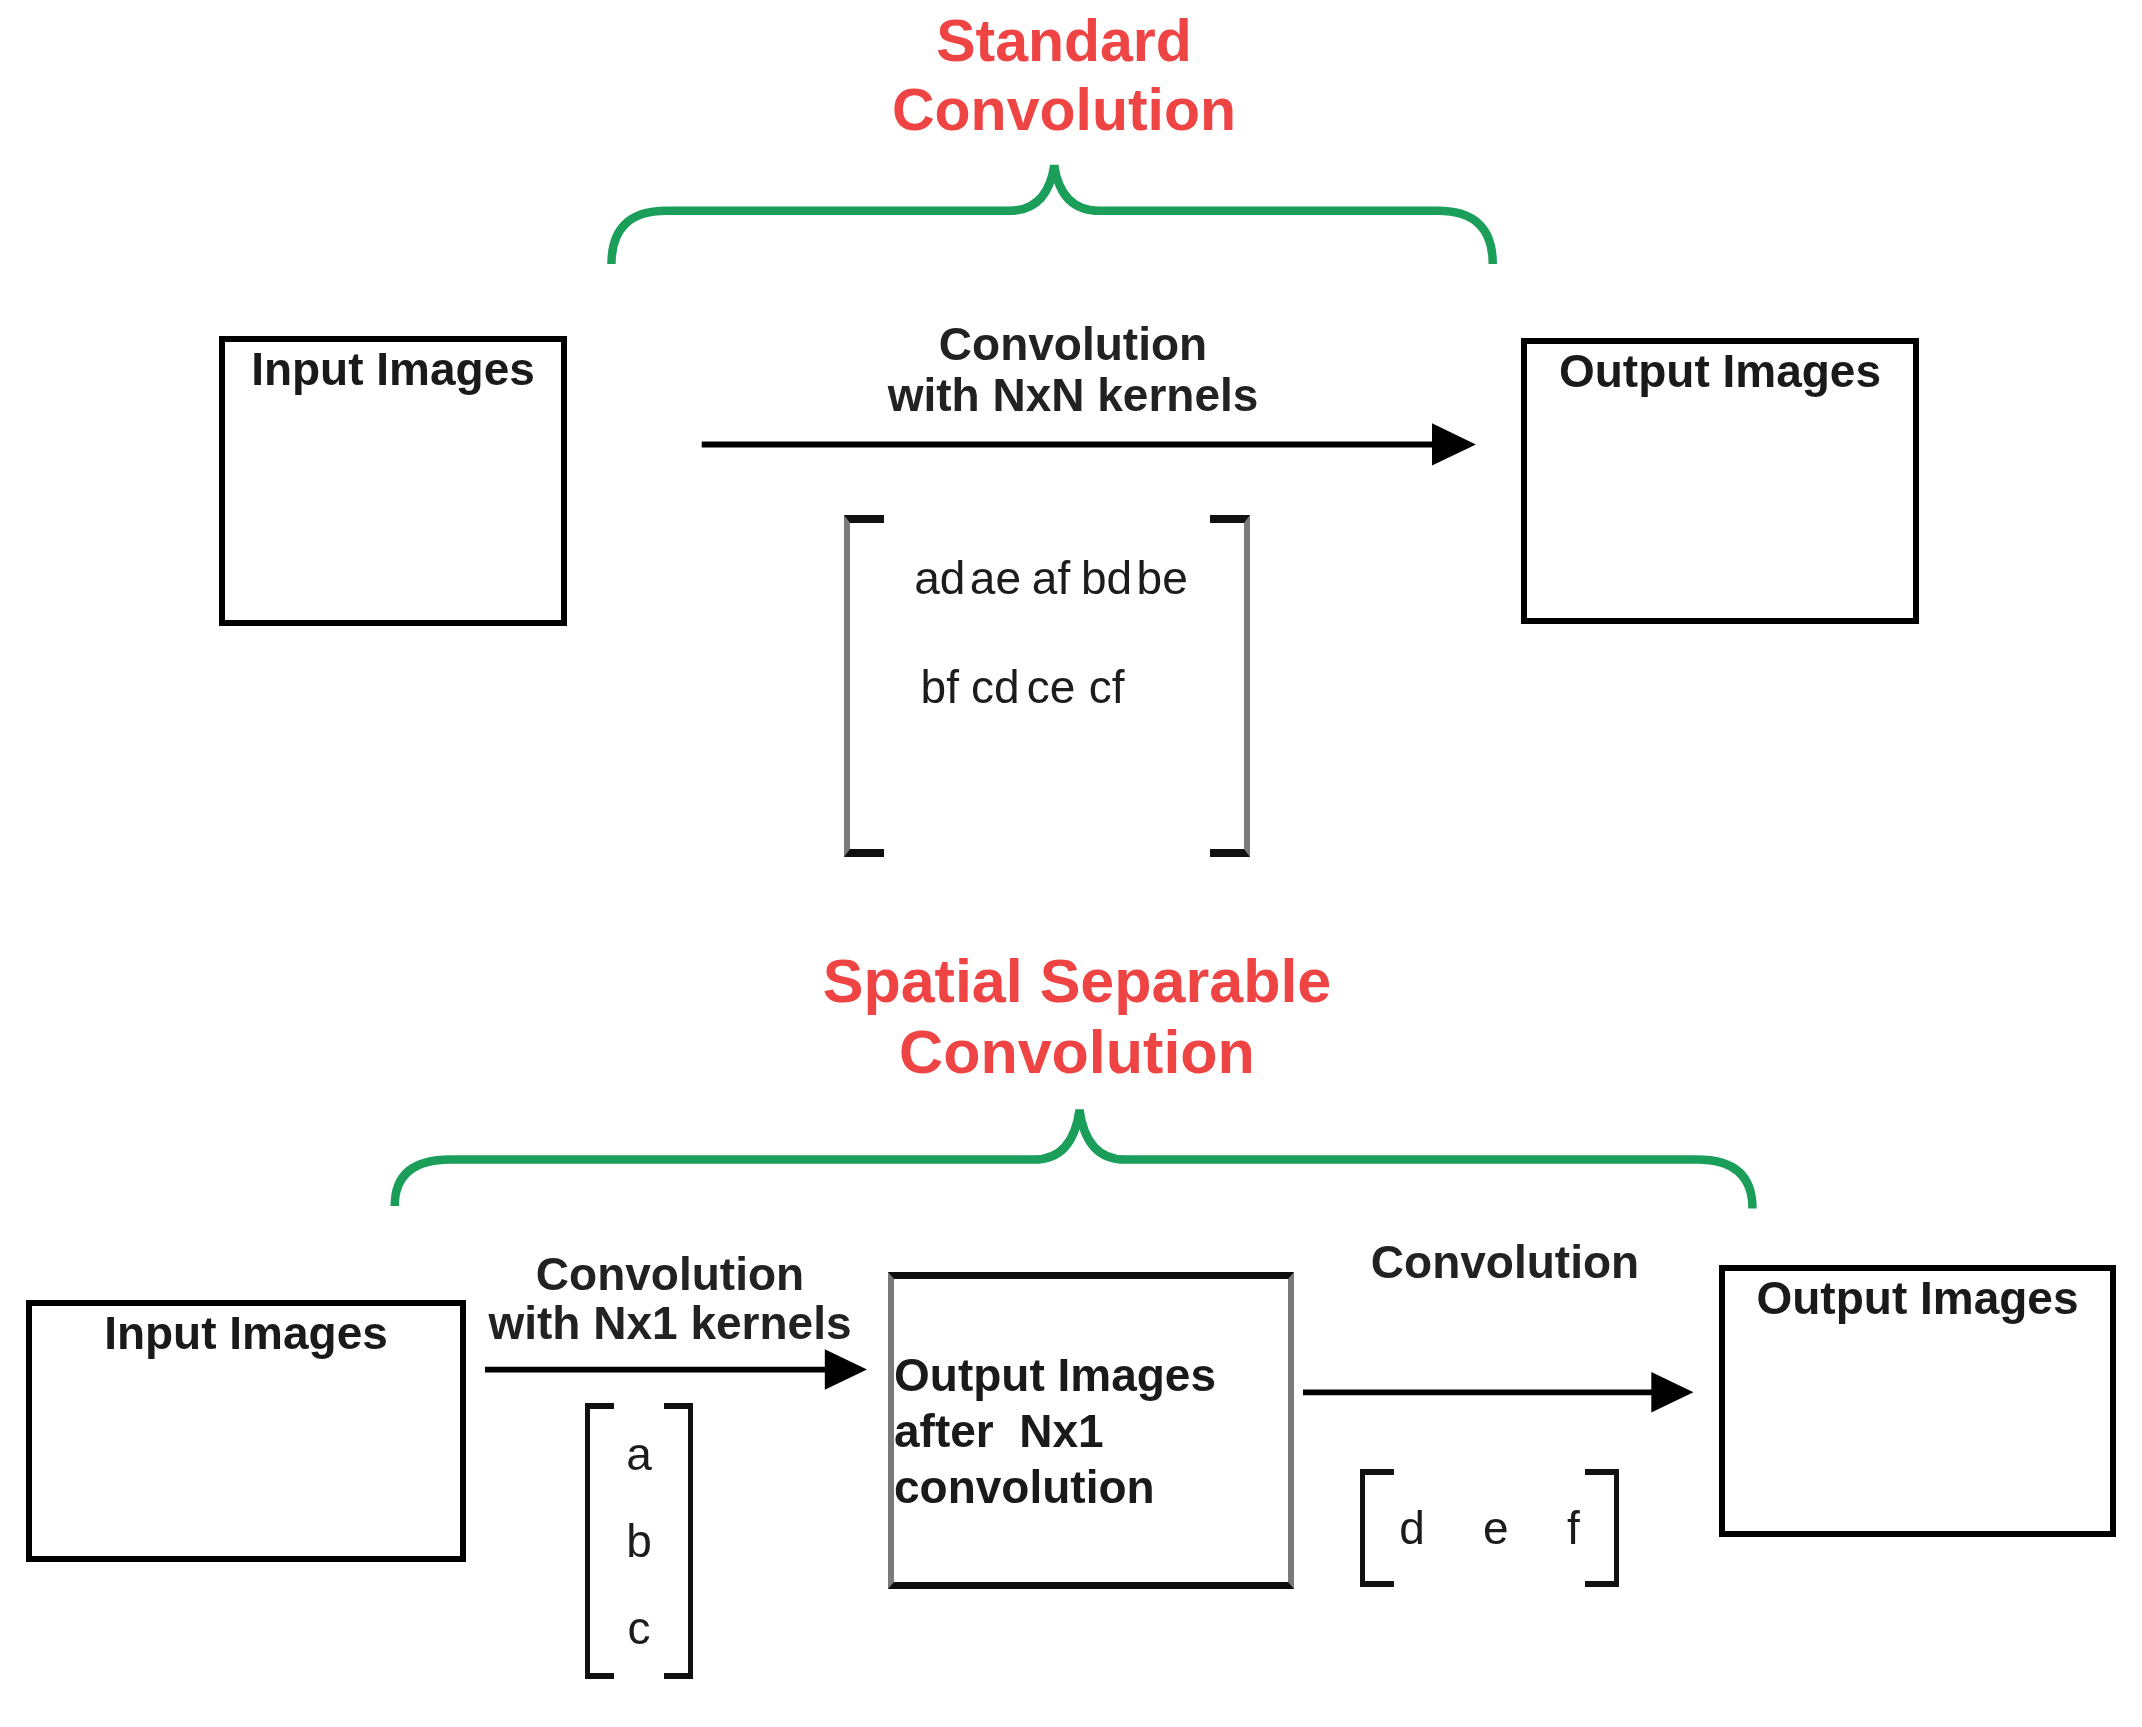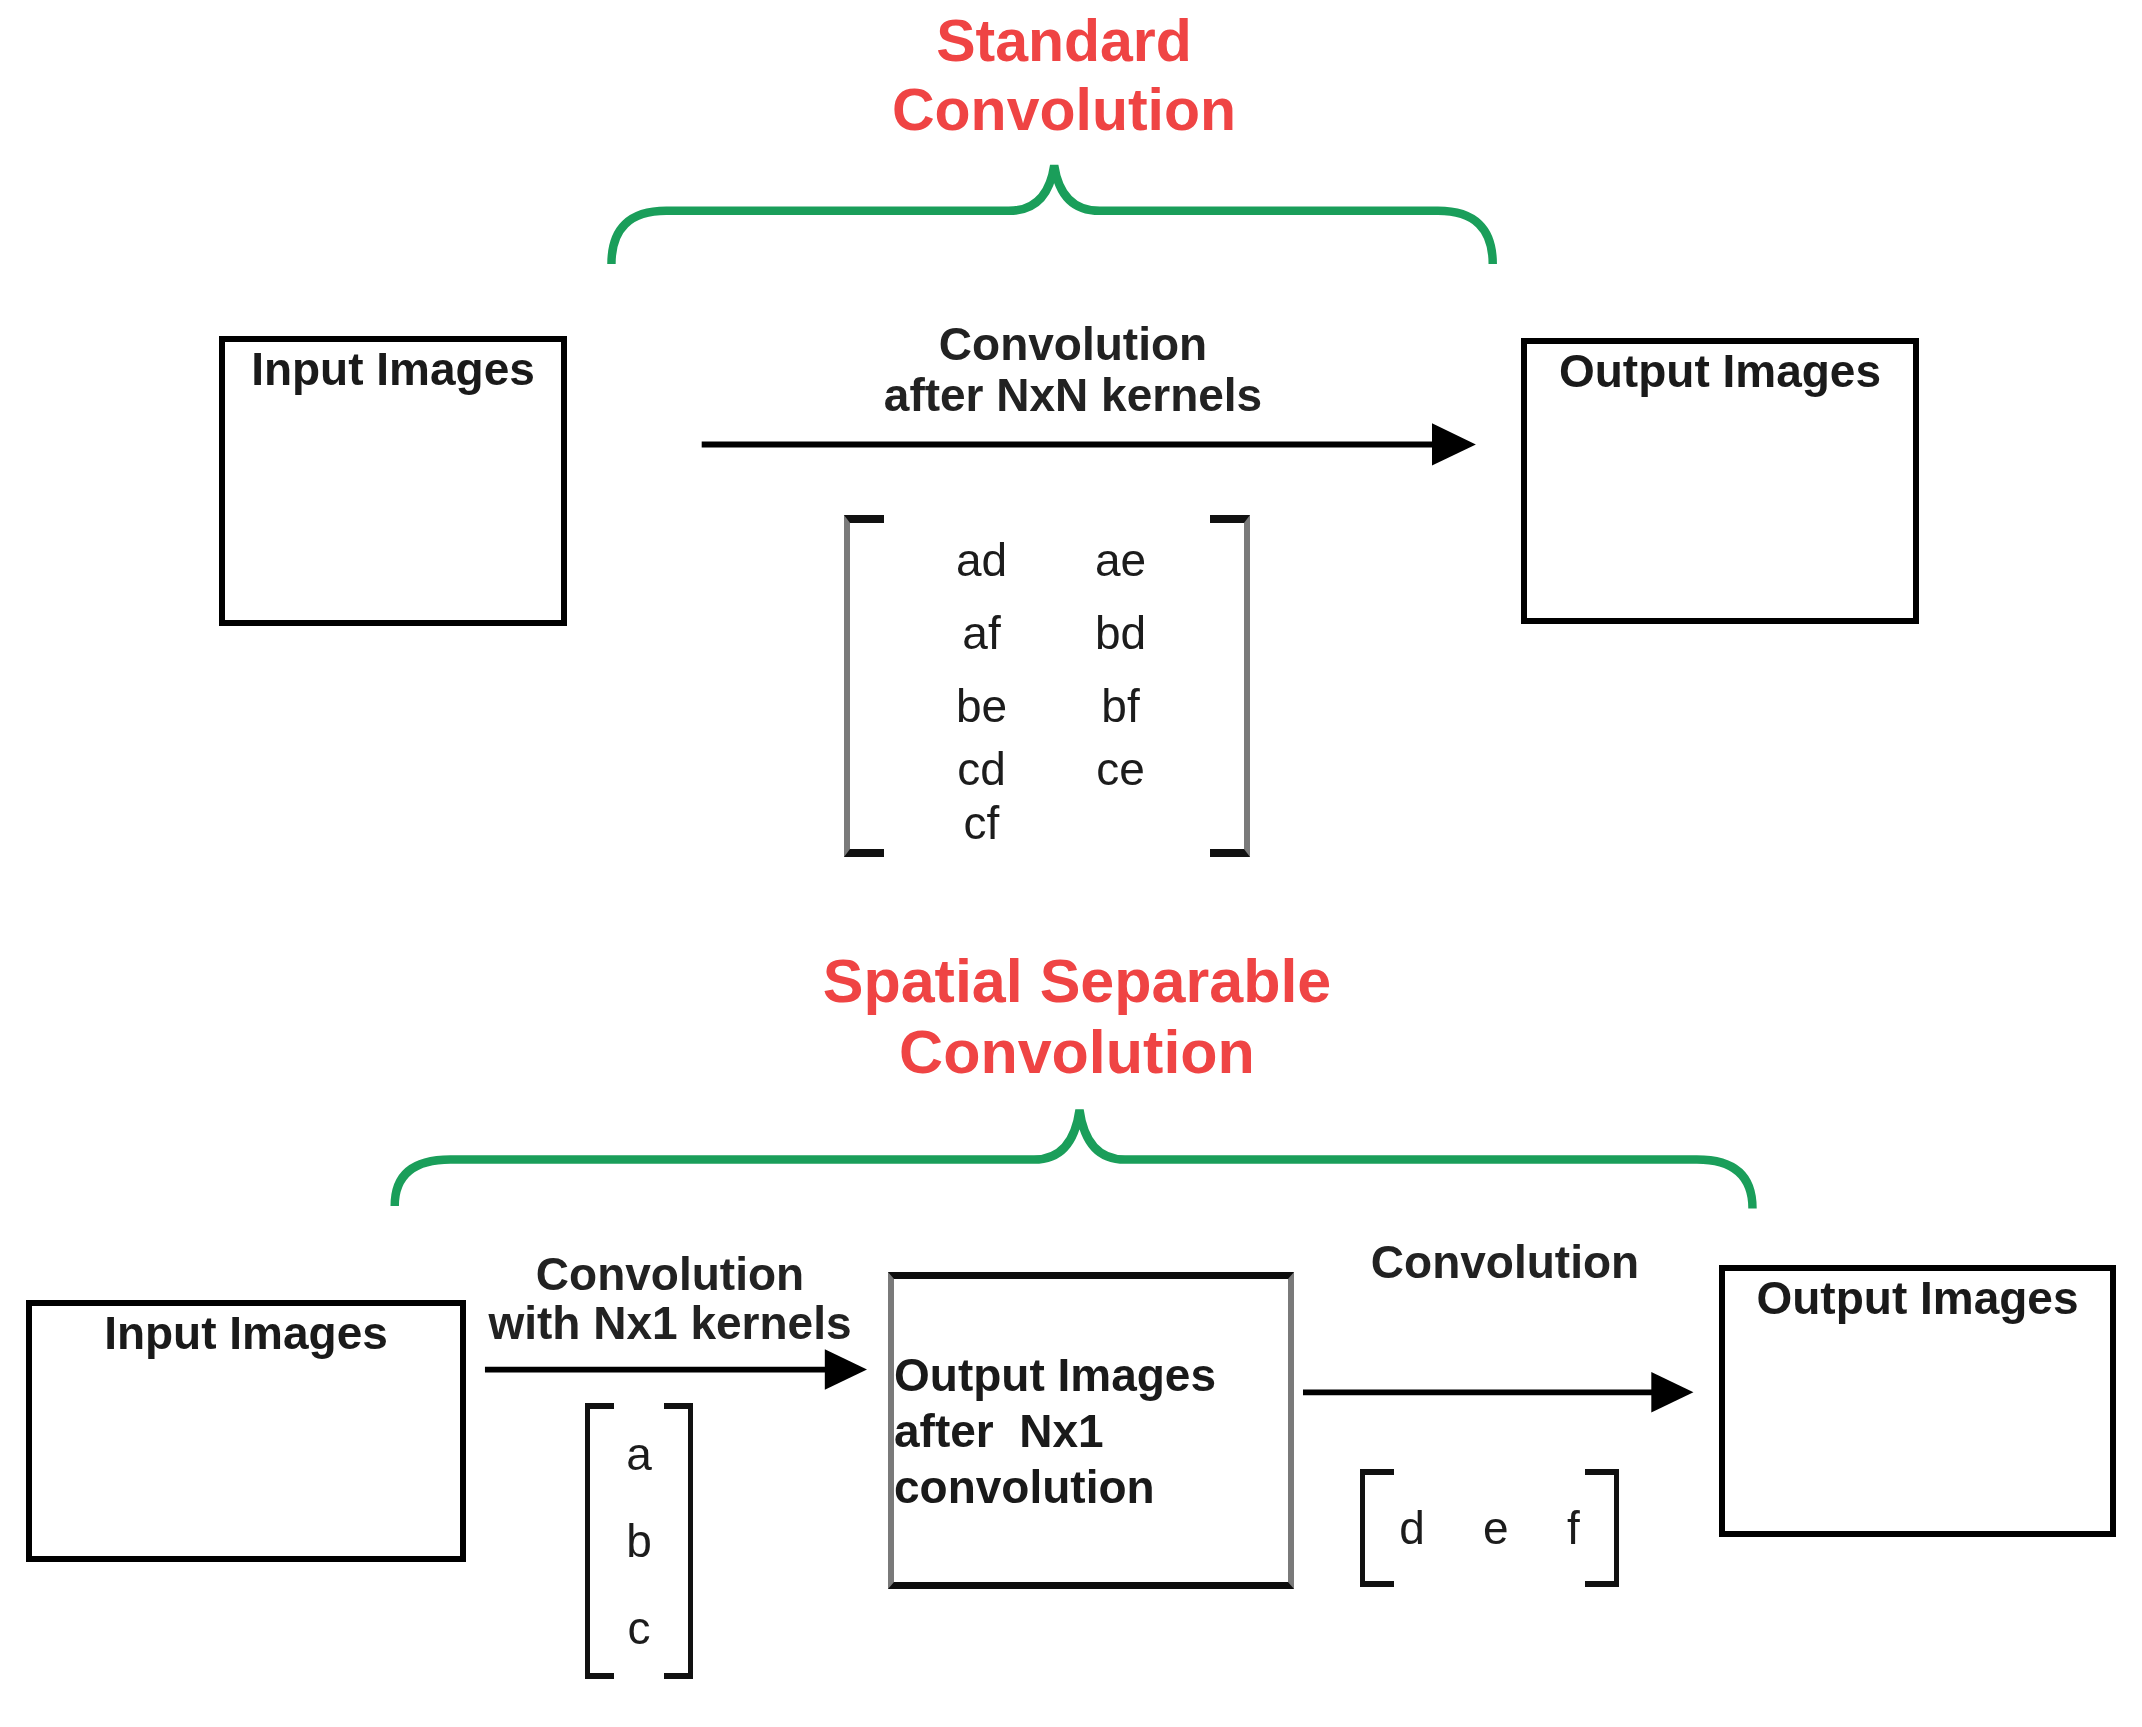--- a/index.html
+++ b/index.html
@@ -69,21 +69,21 @@
   }
   #std-matrix .bracket-right{
     width:40px;height:100%;
     border-right:6.7px solid #7a7a7a;
     border-top:8.4px solid #111;
     border-bottom:8.4px solid #111;
   }
   #std-matrix-grid{
     left:912px;top:523px;width:278px;height:327px;
     display:grid;
-    grid-template-columns:repeat(2,1fr);
+    grid-template-columns:repeat(5,1fr);
     grid-template-rows:repeat(3,1fr);
     align-items:center;
     justify-items:center;
     font-size:46px;
     color:#1c1c1c;
   }
   #nx1-kernel{left:585px;top:1403px;width:108px;height:276px;}
   #nx1-kernel .bracket-left{
     width:29px;height:100%;
     border-left:5.9px solid #111;
@@ -149,21 +149,21 @@
     <div>Convolution</div>
   </div>
 
   <div id="title-separable" class="abs center-x diagram-title">
     <div>Spatial Separable</div>
     <div>Convolution</div>
   </div>
 
   <div id="label-nxn" class="abs center-x arrow-label">
     <div>Convolution</div>
-    <div>after NxN kernels</div>
+    <div>with NxN kernels</div>
   </div>
 
   <div id="label-nx1" class="abs center-x arrow-label">
     <div>Convolution</div>
     <div>with Nx1 kernels</div>
   </div>
 
   <div id="label-1xn" class="abs center-x arrow-label">
     <div>Convolution</div>
   </div>

